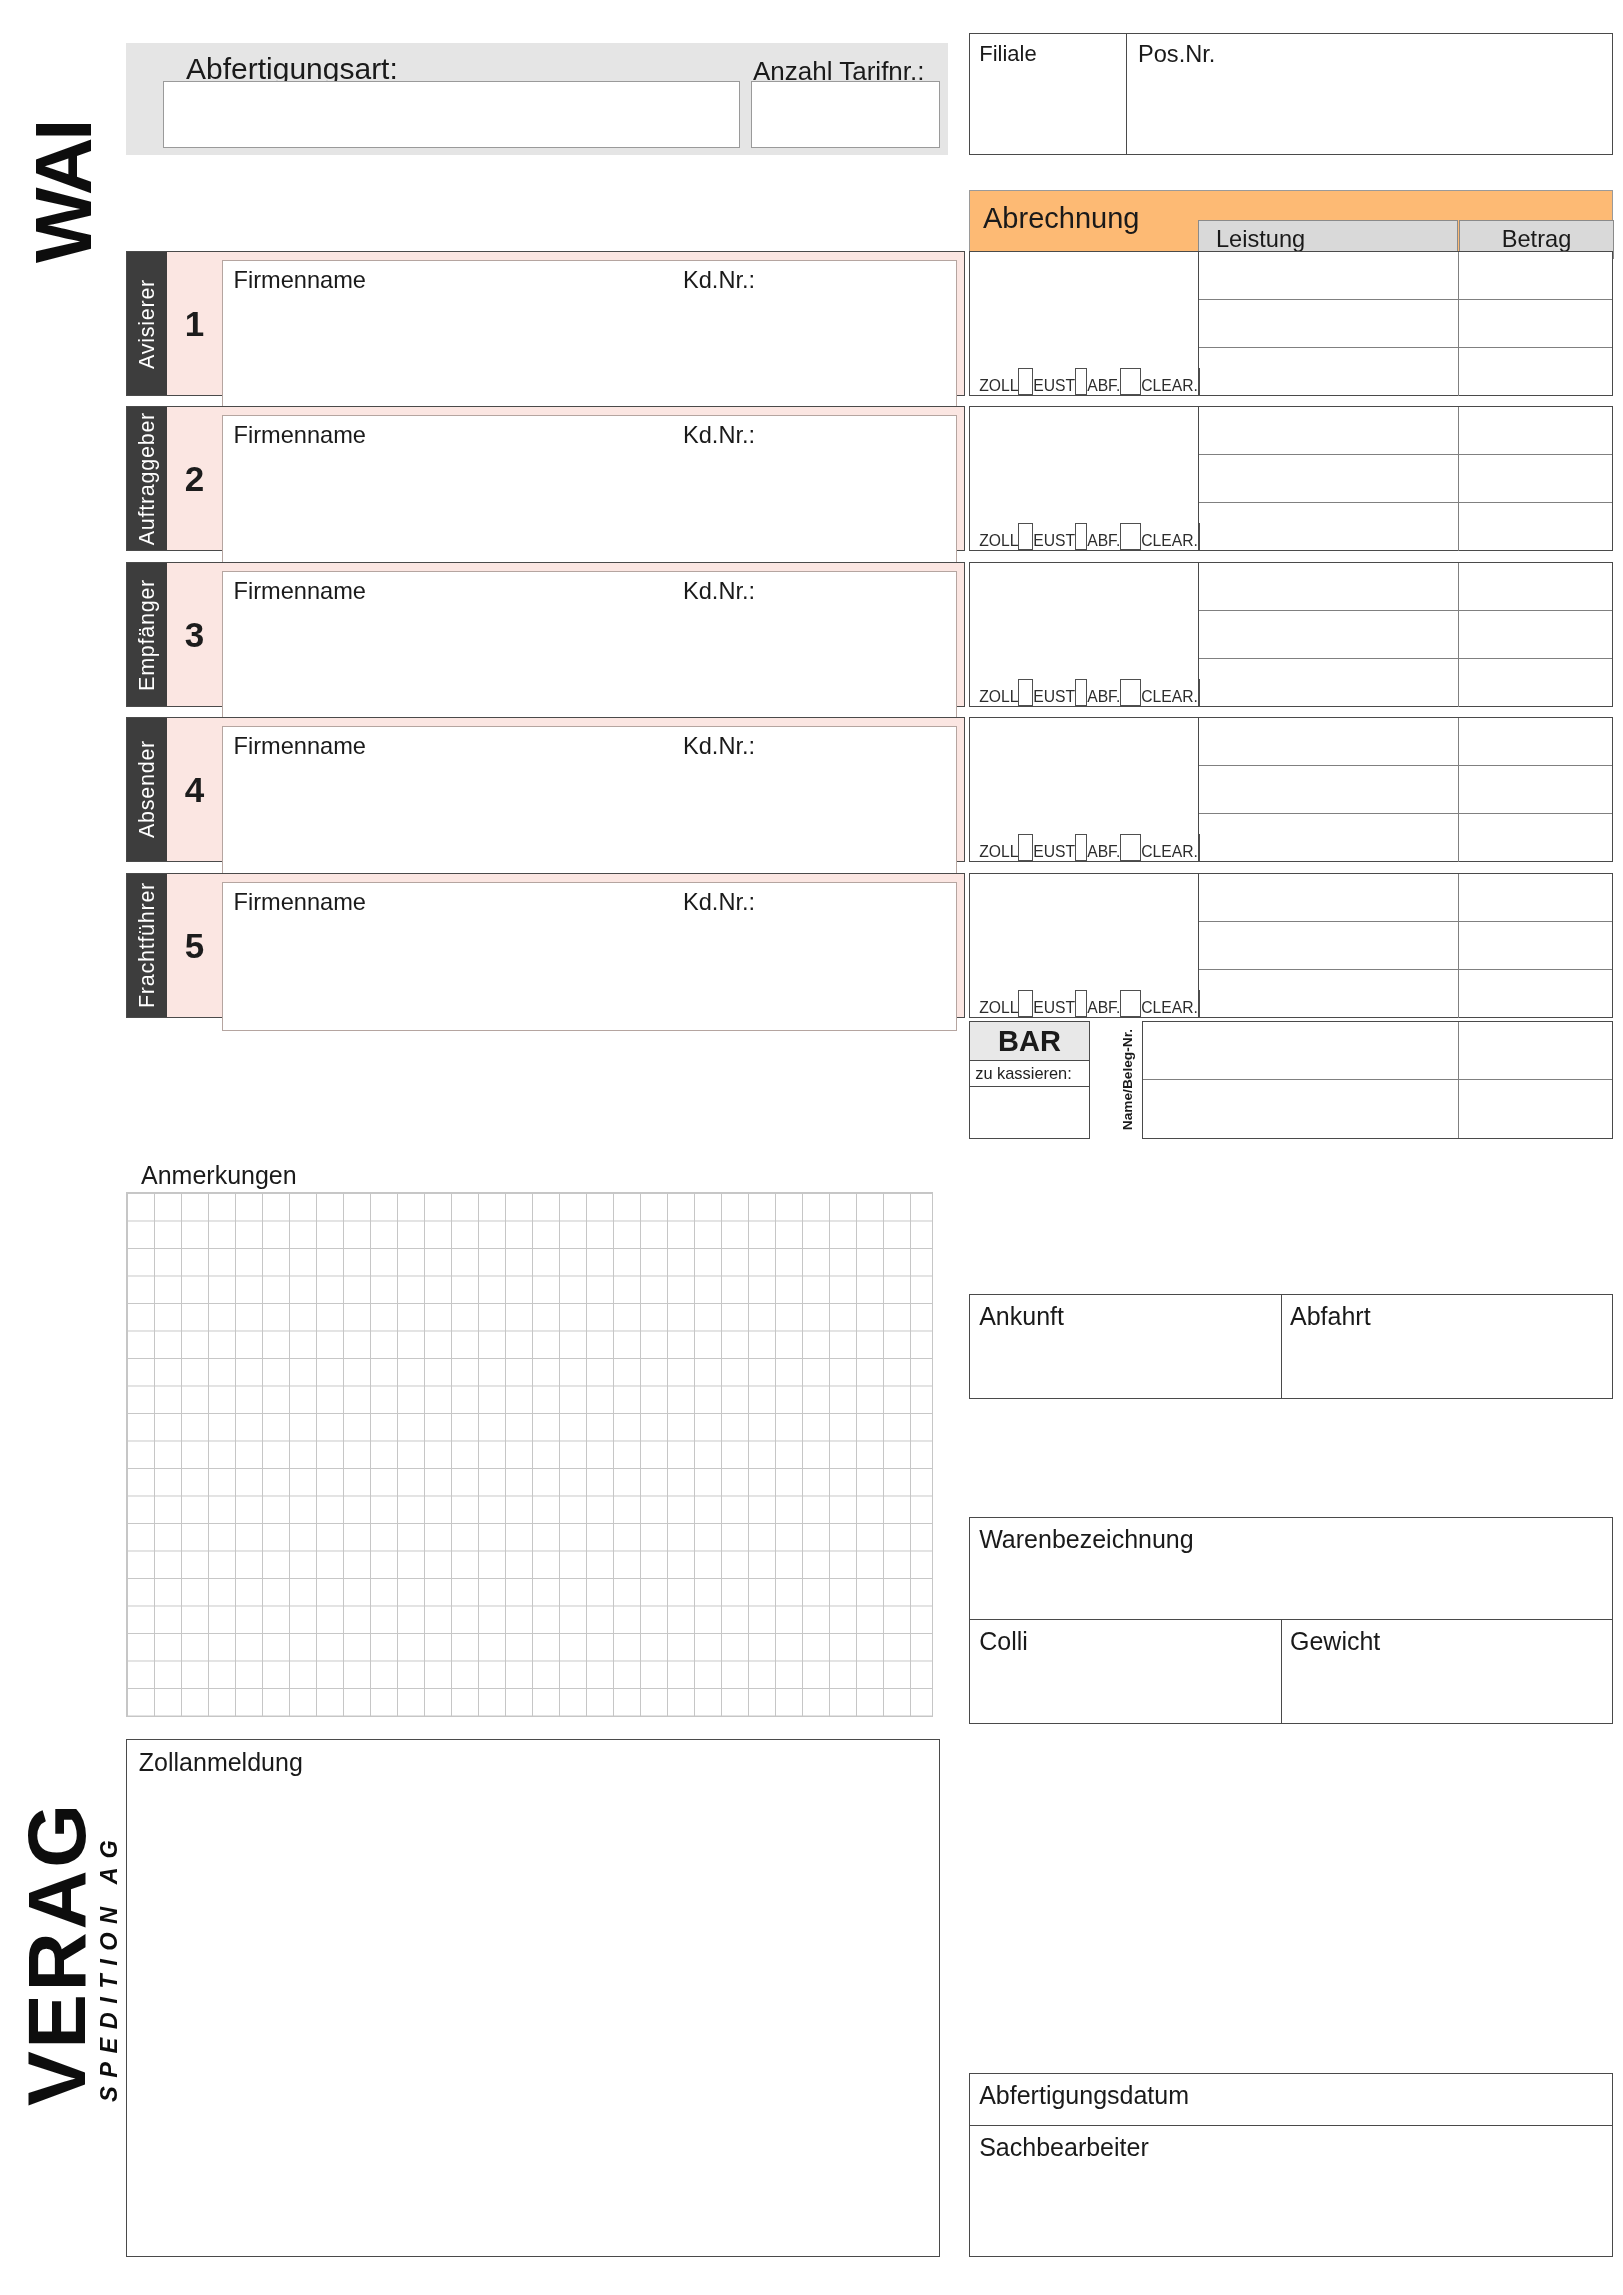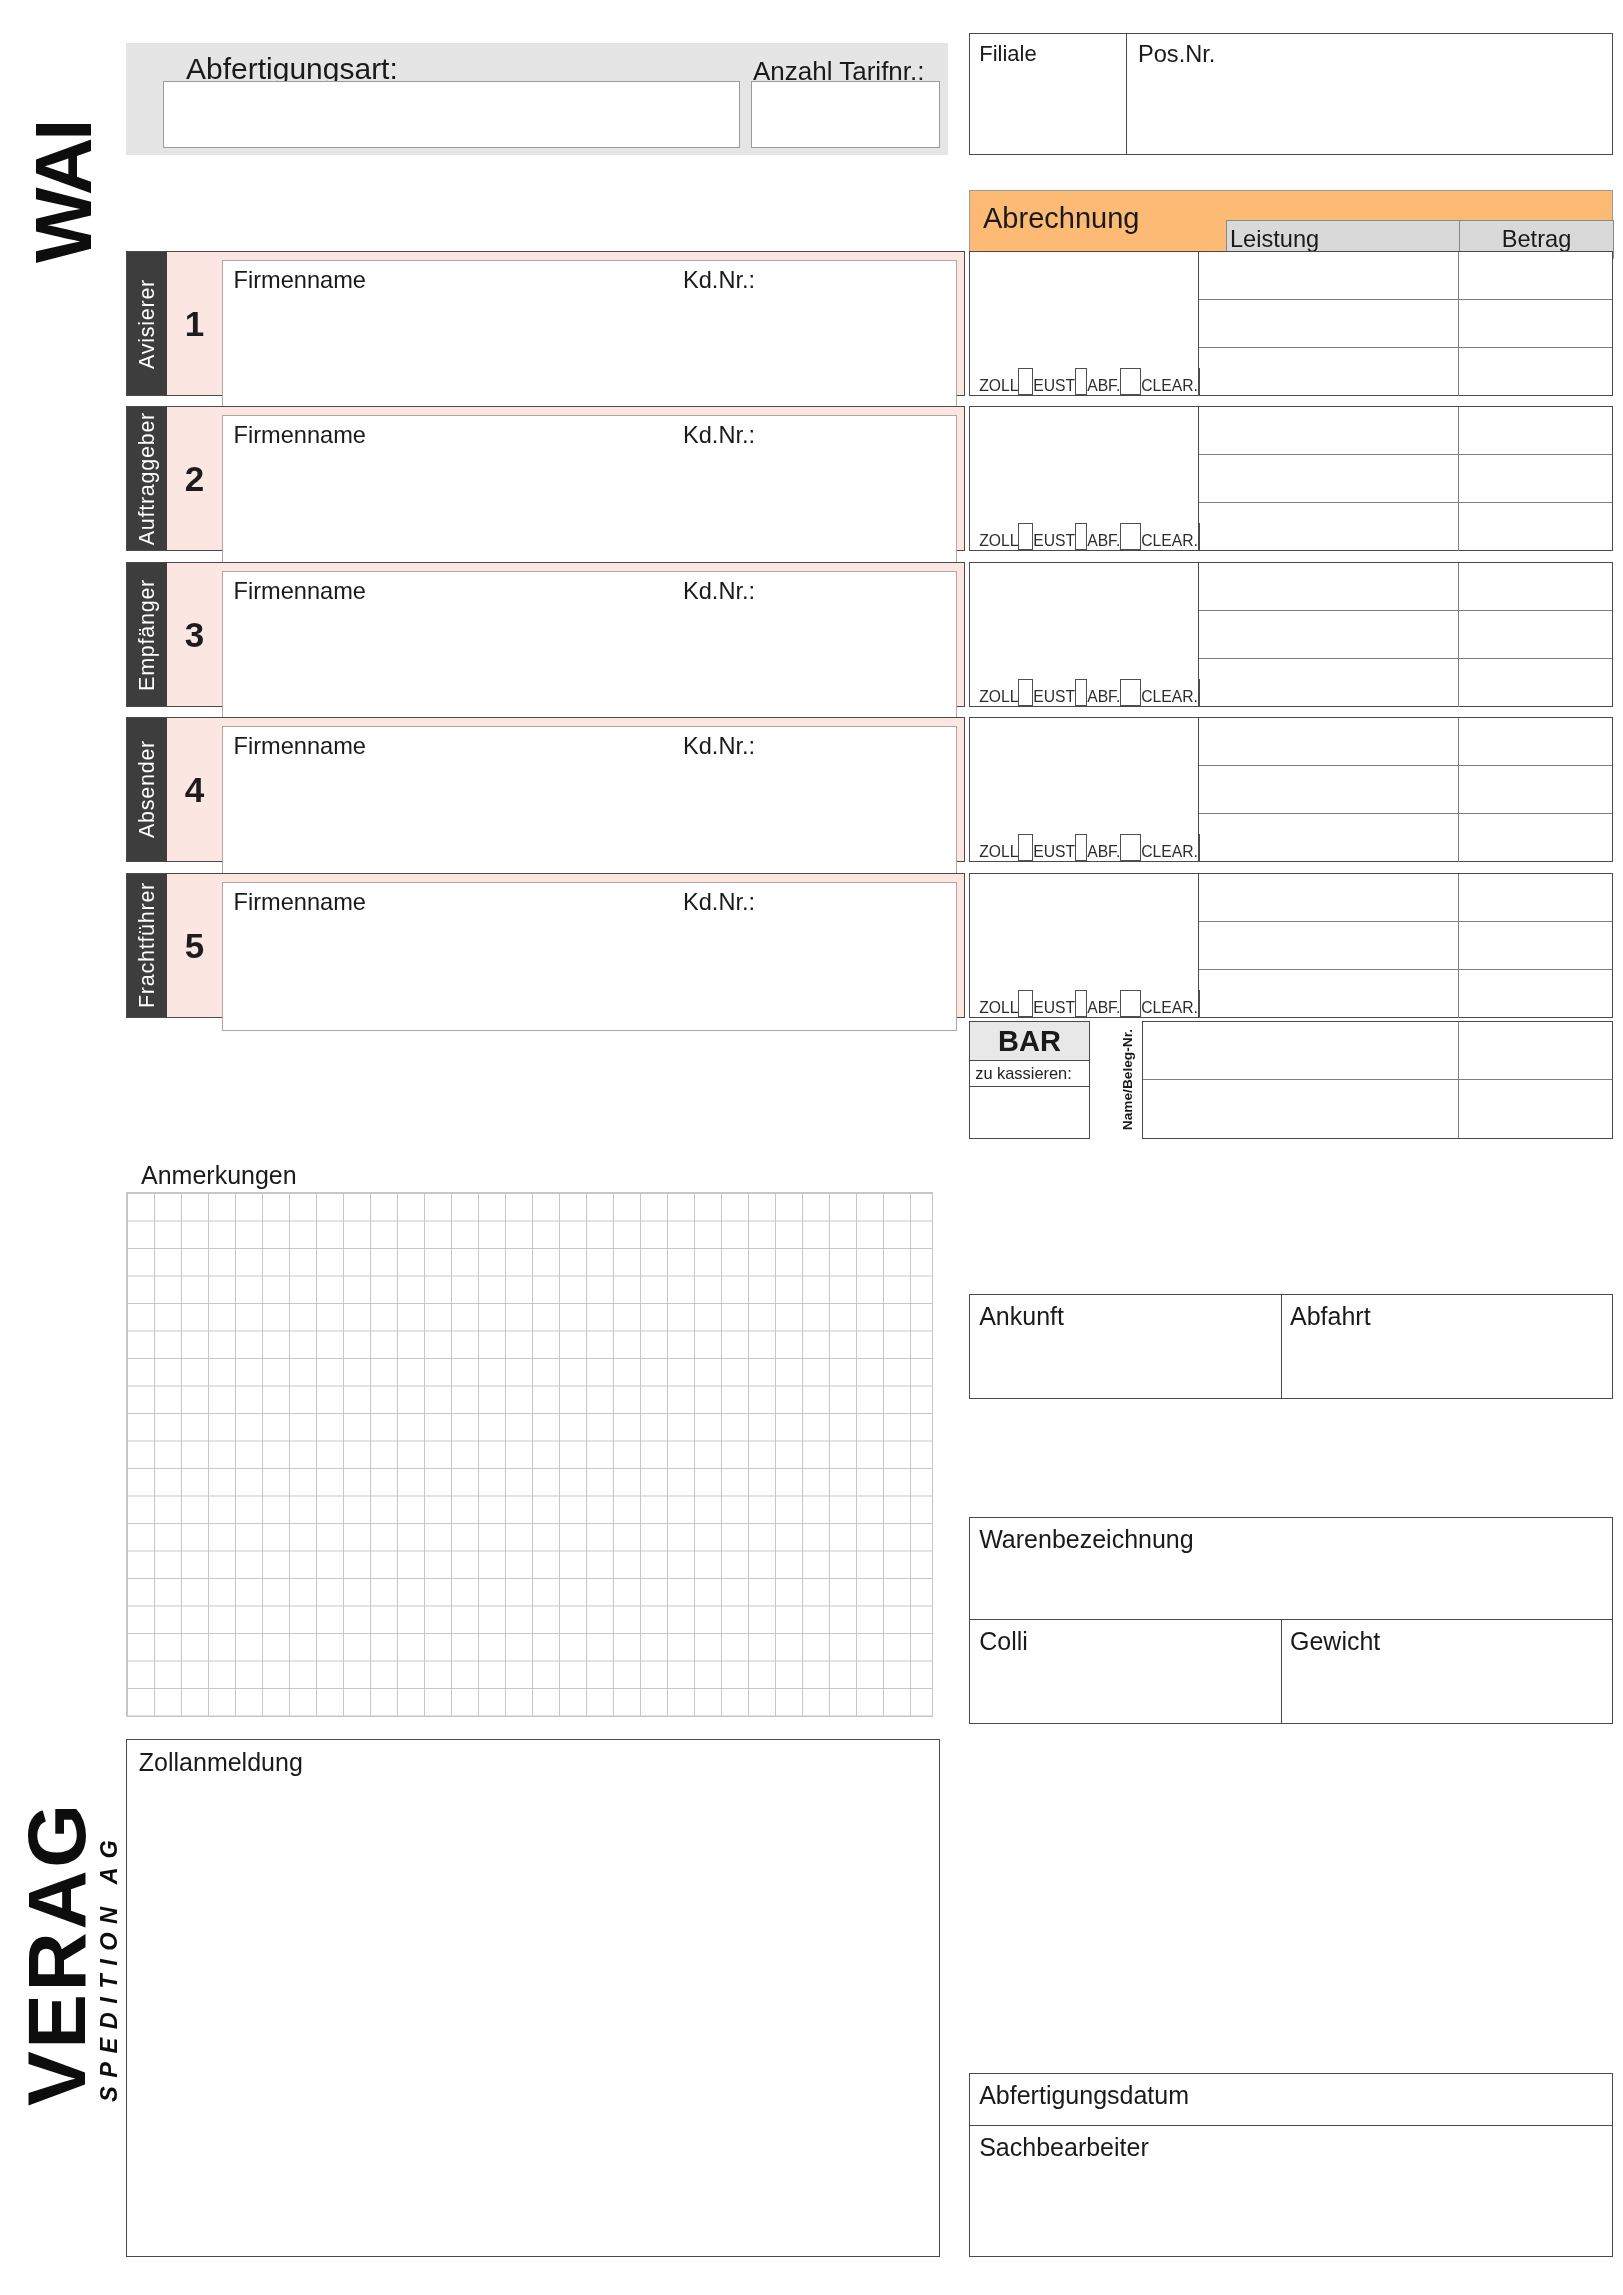--- a/index.html
+++ b/index.html
@@ -25,21 +25,21 @@
 
   .filiale-box { left:969px; top:33px; width:644px; height:122px; background:#fff; border:1.3px solid #4a4a4a; }
   .filiale-div { position:absolute; left:156px; top:0; bottom:0; width:1.3px; background:#4a4a4a; }
   .filiale-lbl { position:absolute; left:9.2px; top:6.5px; font-size:22px; }
   .posnr-lbl { position:absolute; left:168px; top:6.5px; font-size:23.6px; }
 
   
   .abr-head { left:969px; top:190px; width:644px; height:69px; background:#fdba74; border:0.7px solid #9a9a9a; }
   .abr-title { position:absolute; left:13px; top:10.5px; font-size:29px; }
   .abr-cell { position:absolute; top:29.4px; height:39px; background:#d9d9d9; border:0.7px solid #8a8a8a; display:flex; align-items:center; font-size:23.6px; }
-  .abr-cell.leistung { left:228px; width:260px; padding-left:3px;margin-left:28px; }
+  .abr-cell.leistung { left:228px; width:260px; padding-left:17px; }
   .abr-cell.betrag { left:489px; width:155px; justify-content:center; }
 
   
   .party-left { position:absolute; left:126px; width:839px; height:145px; background:#fbe6e2; border:1.3px solid #4a4a4a; }
   .party-right { position:absolute; left:969px; width:644px; height:145px; background:#fff; border:1.3px solid #4a4a4a; }
   .role-bar { position:absolute; left:0; top:0; width:40px; height:100%; background:#3d3d3d; }
   .role-bar .vtext { color:#fff; font-size:21.6px; letter-spacing:0.7px; }
   .pnum { position:absolute; left:40px; top:0; width:55px; height:100%; display:flex; align-items:center; justify-content:center; font-size:35px; font-weight:bold; color:#1c1c1c; }
   .pwhite { position:absolute; left:95px; top:7.9px; width:735px; height:149px; background:#fff; border:0.7px solid #b5a5a0; }
   .firmenname { position:absolute; left:10.5px; top:6.5px; font-size:23.6px; }

